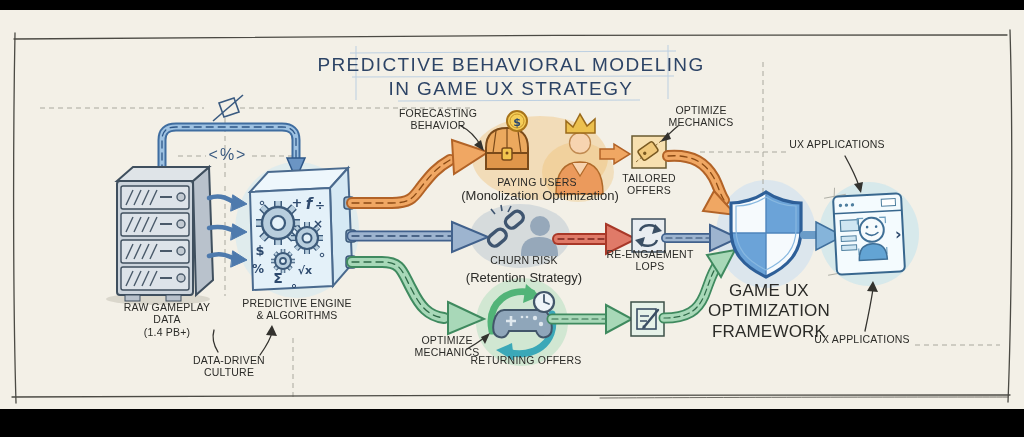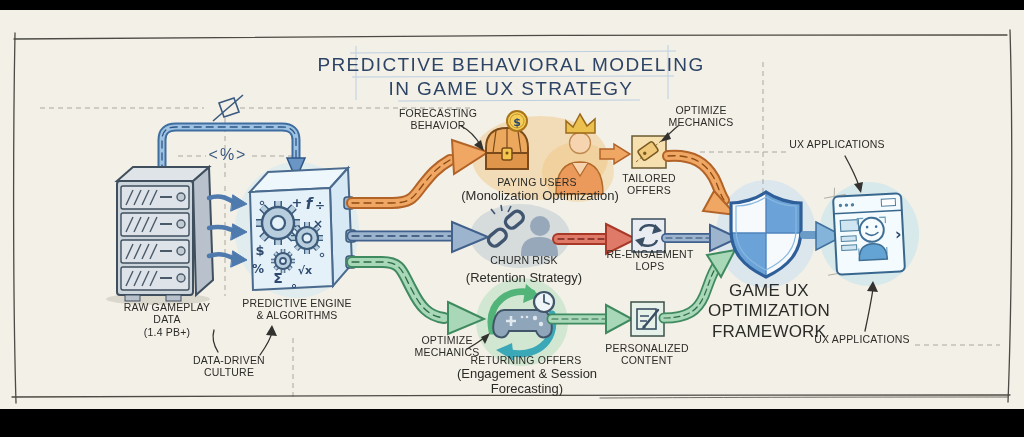--- a/index.html
+++ b/index.html
@@ -391,25 +391,21 @@
 MECHANICS</div>
 
   <div class="label" style="left:524px;top:254px;text-align:center;">CHURN RISK</div>
   <div class="label sub" style="left:524px;top:270px;">(Retention Strategy)</div>
   <div class="label" style="left:650px;top:248px;">RE-ENGAEMENT
 LOPS</div>
 
   <div class="label" style="left:447px;top:334px;">OPTIMIZE
 MECHANICS</div>
   <div class="label" style="left:526px;top:354px;">RETURNING OFFERS</div>
-  <div class="label sub" style="left:527px;top:366px;">(Engagement &amp; Session
-Forecasting)</div>
-
-  <div class="label" style="left:647px;top:342px;">PERSONALIZED
-CONTENT</div>
+
 
   <div class="label fw" style="left:769px;top:281px;">GAME UX
 OPTIMIZATION
 FRAMEWORK</div>
 
   <div class="label" style="left:837px;top:138px;">UX APPLICATIONS</div>
   <div class="label" style="left:862px;top:333px;">UX APPLICATIONS</div>
 </div>
 
 </body></html>

